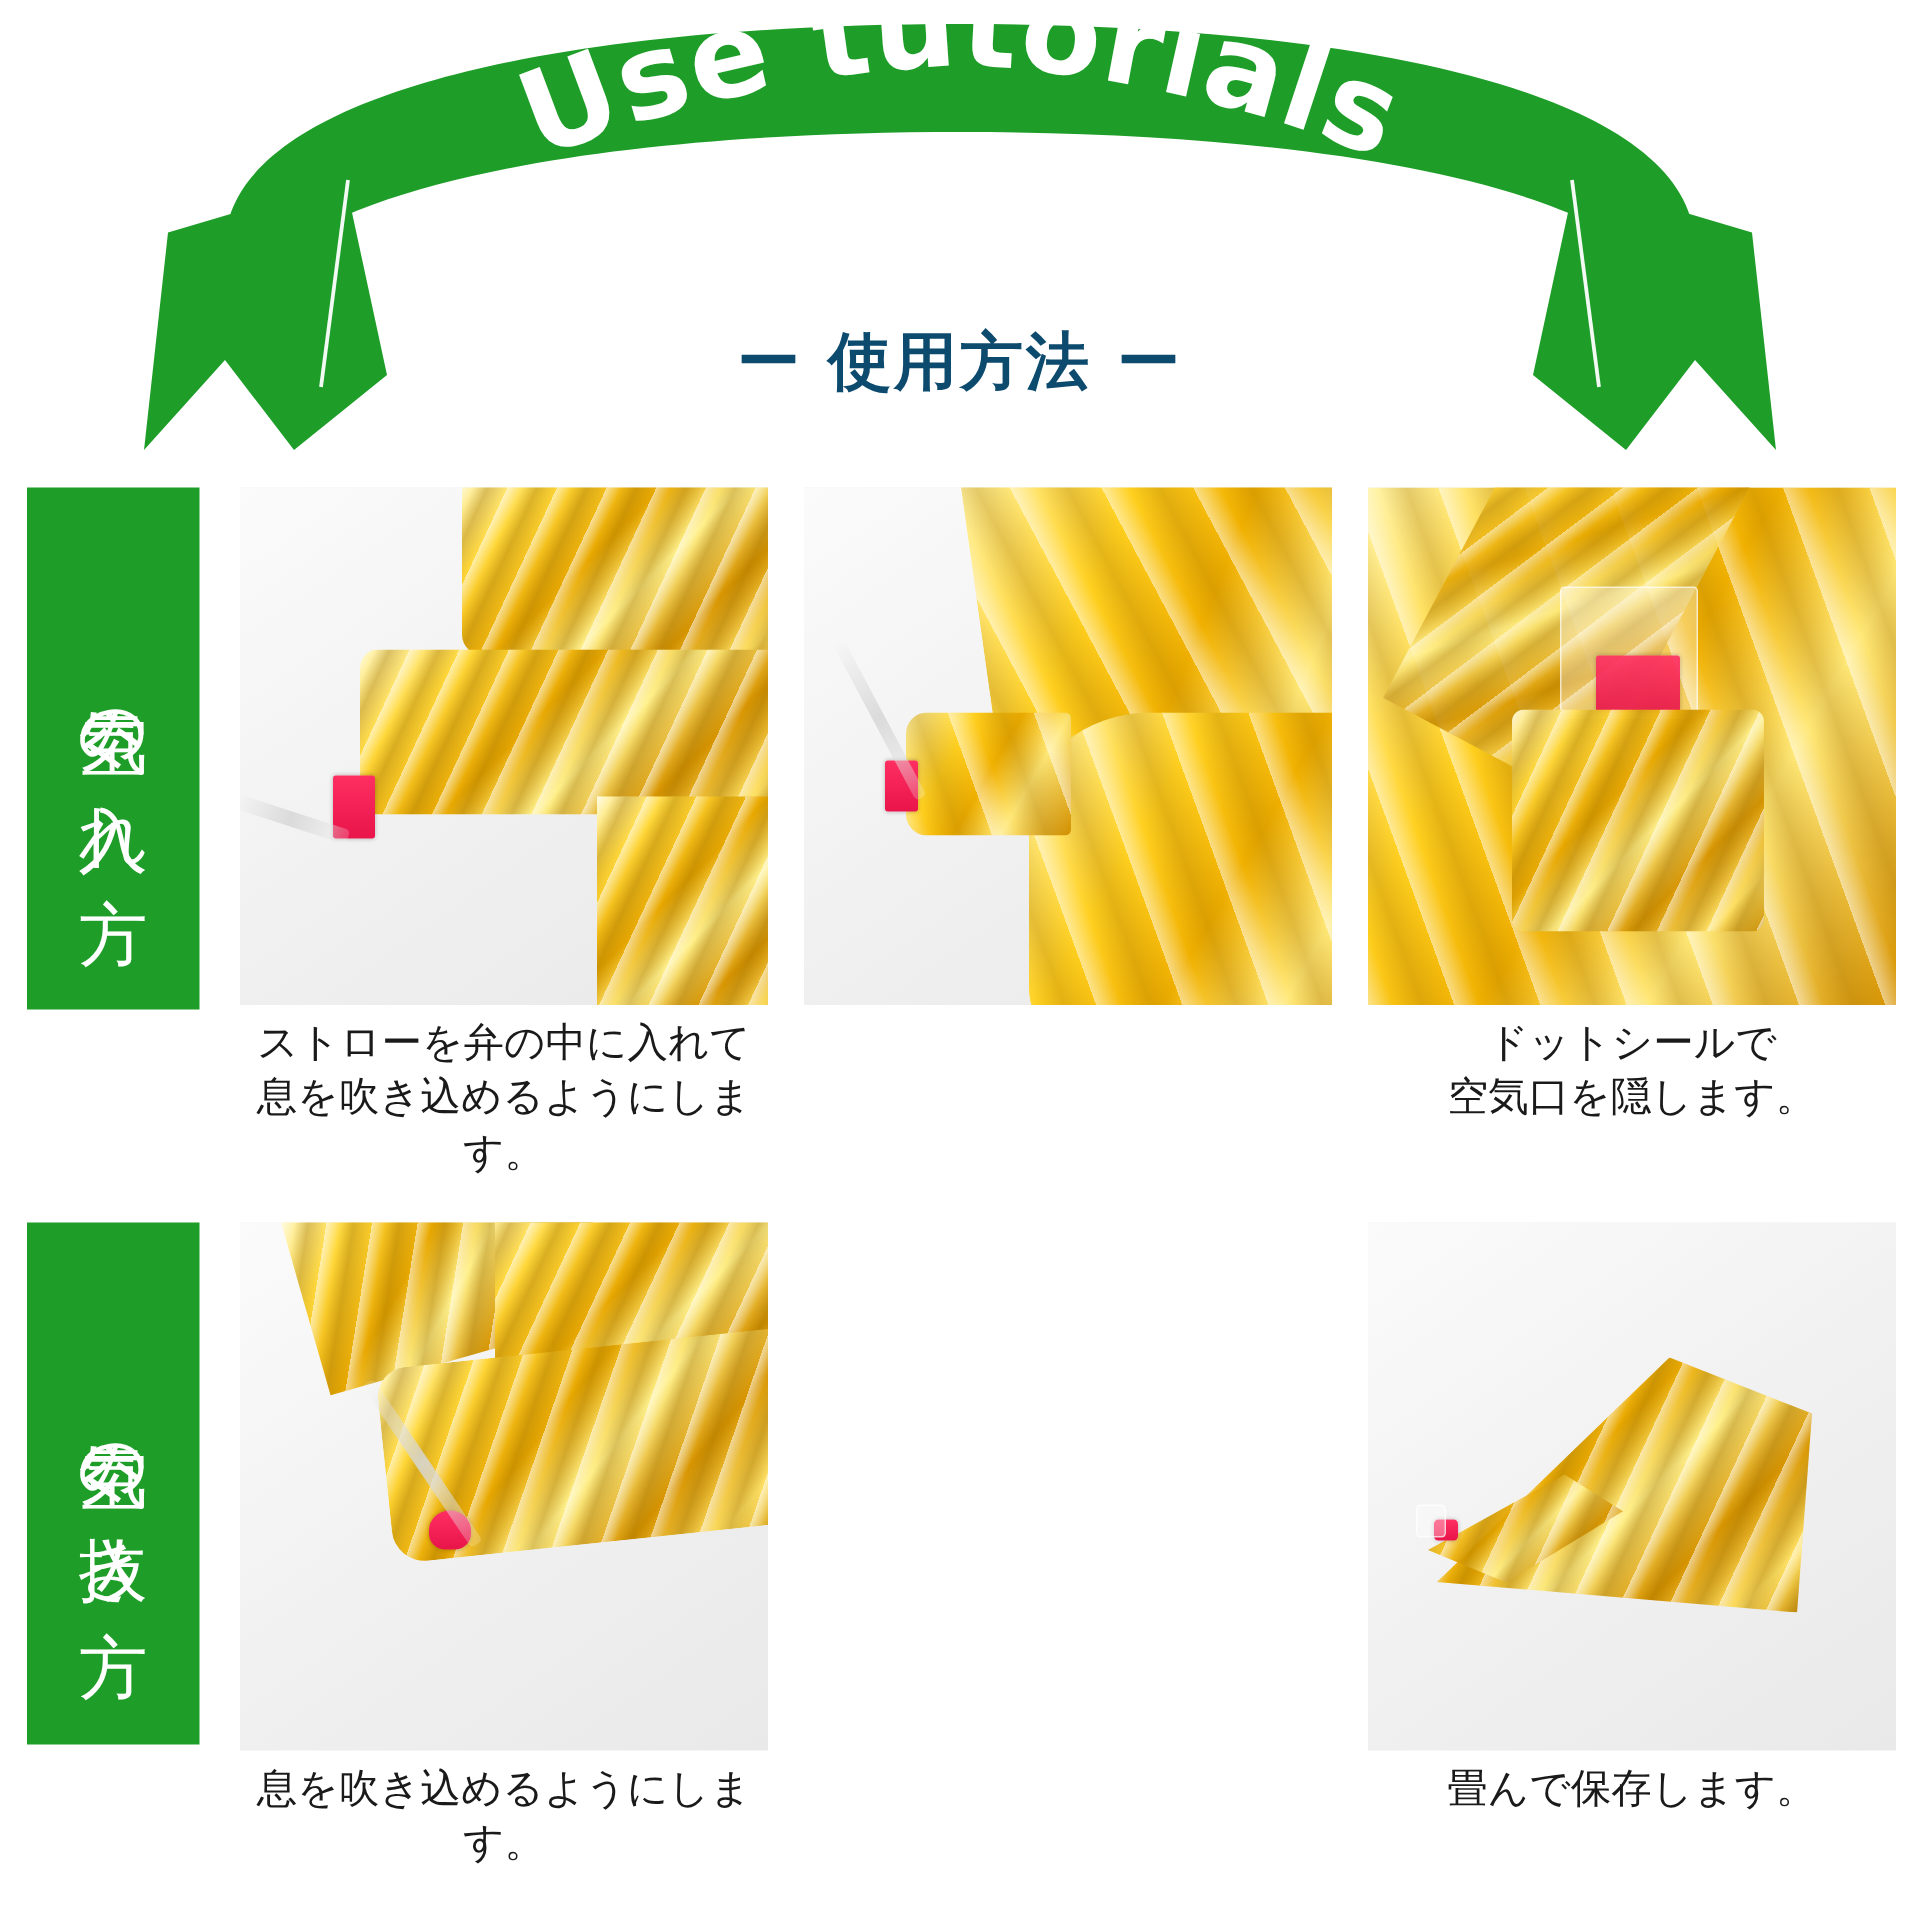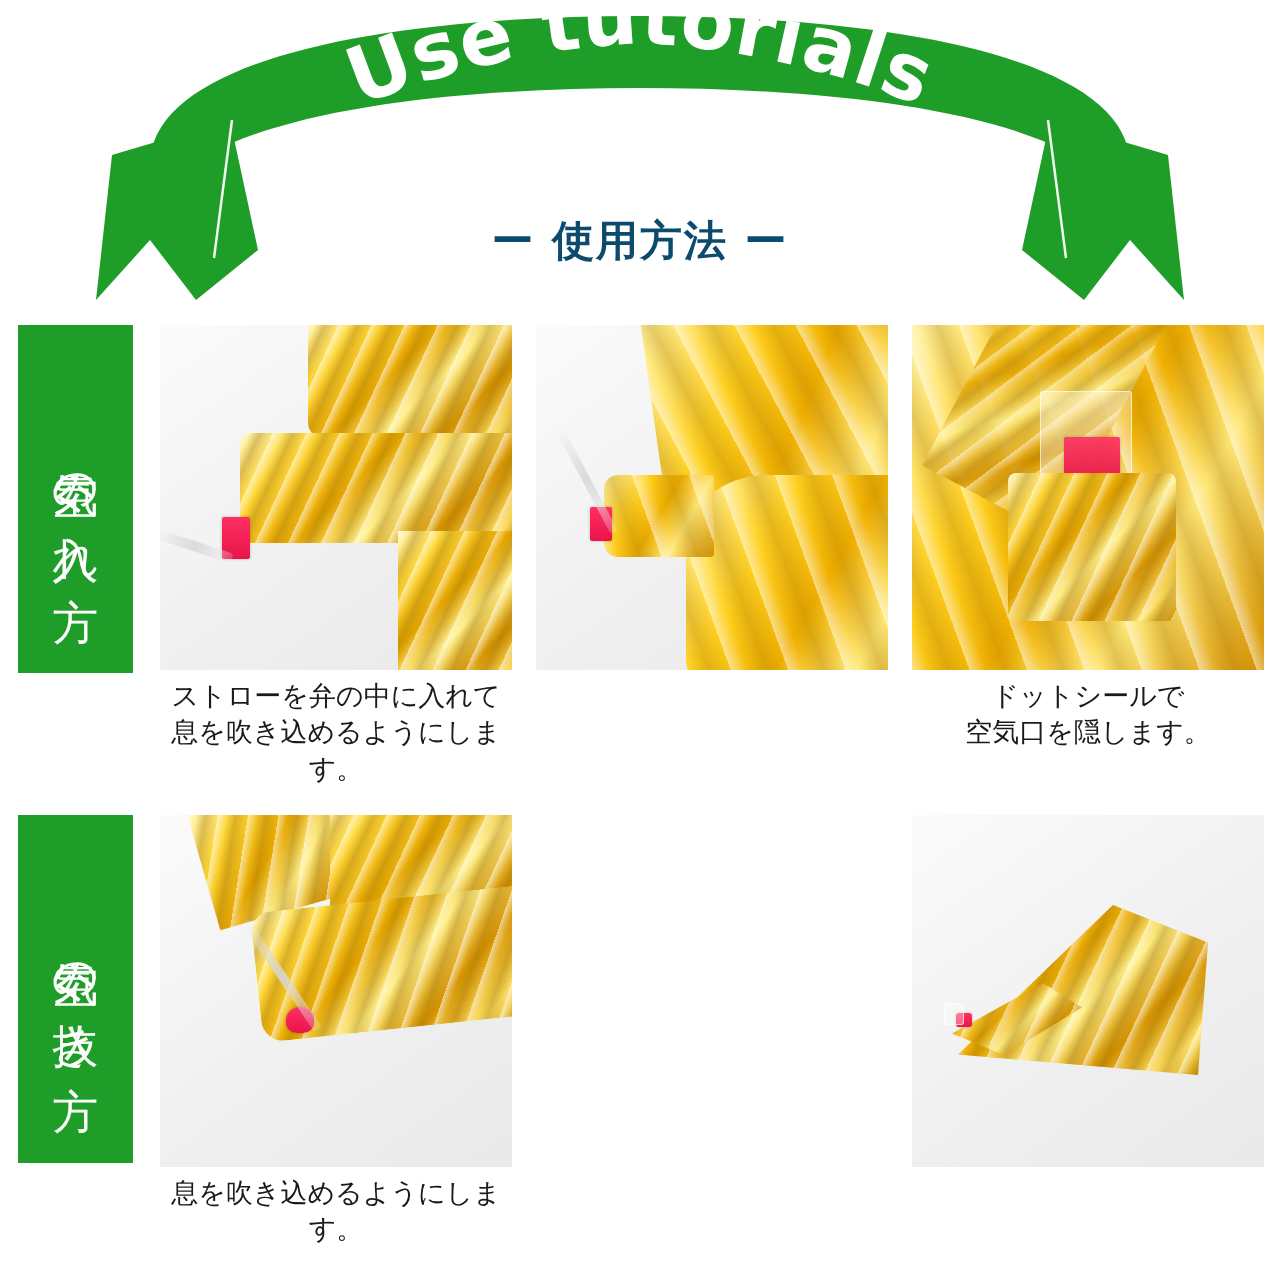--- a/index.html
+++ b/index.html
@@ -223,18 +223,19 @@
 
 
       <div class="cell c2">
         <div class="photo">
           <div class="bg-white"></div>
           <div class="gold" style="left:46px;top:90px;width:250px;height:170px;clip-path:polygon(0% 88%, 62% 0%, 100% 22%, 96% 100%);"></div>
           <div class="gold" style="left:40px;top:168px;width:130px;height:72px;clip-path:polygon(0% 70%, 70% 0%, 100% 34%, 40% 100%);opacity:.95;"></div>
           <div class="valve" style="left:44px;top:198px;width:16px;height:14px;border-radius:3px;"></div>
           <div class="seal" style="left:32px;top:188px;width:20px;height:22px;"></div>
         </div>
+        <div class="caption">畳んで保存します。</div>
       </div>
 
     </div>
   </div>
 
 </div>
 
 </body></html>

